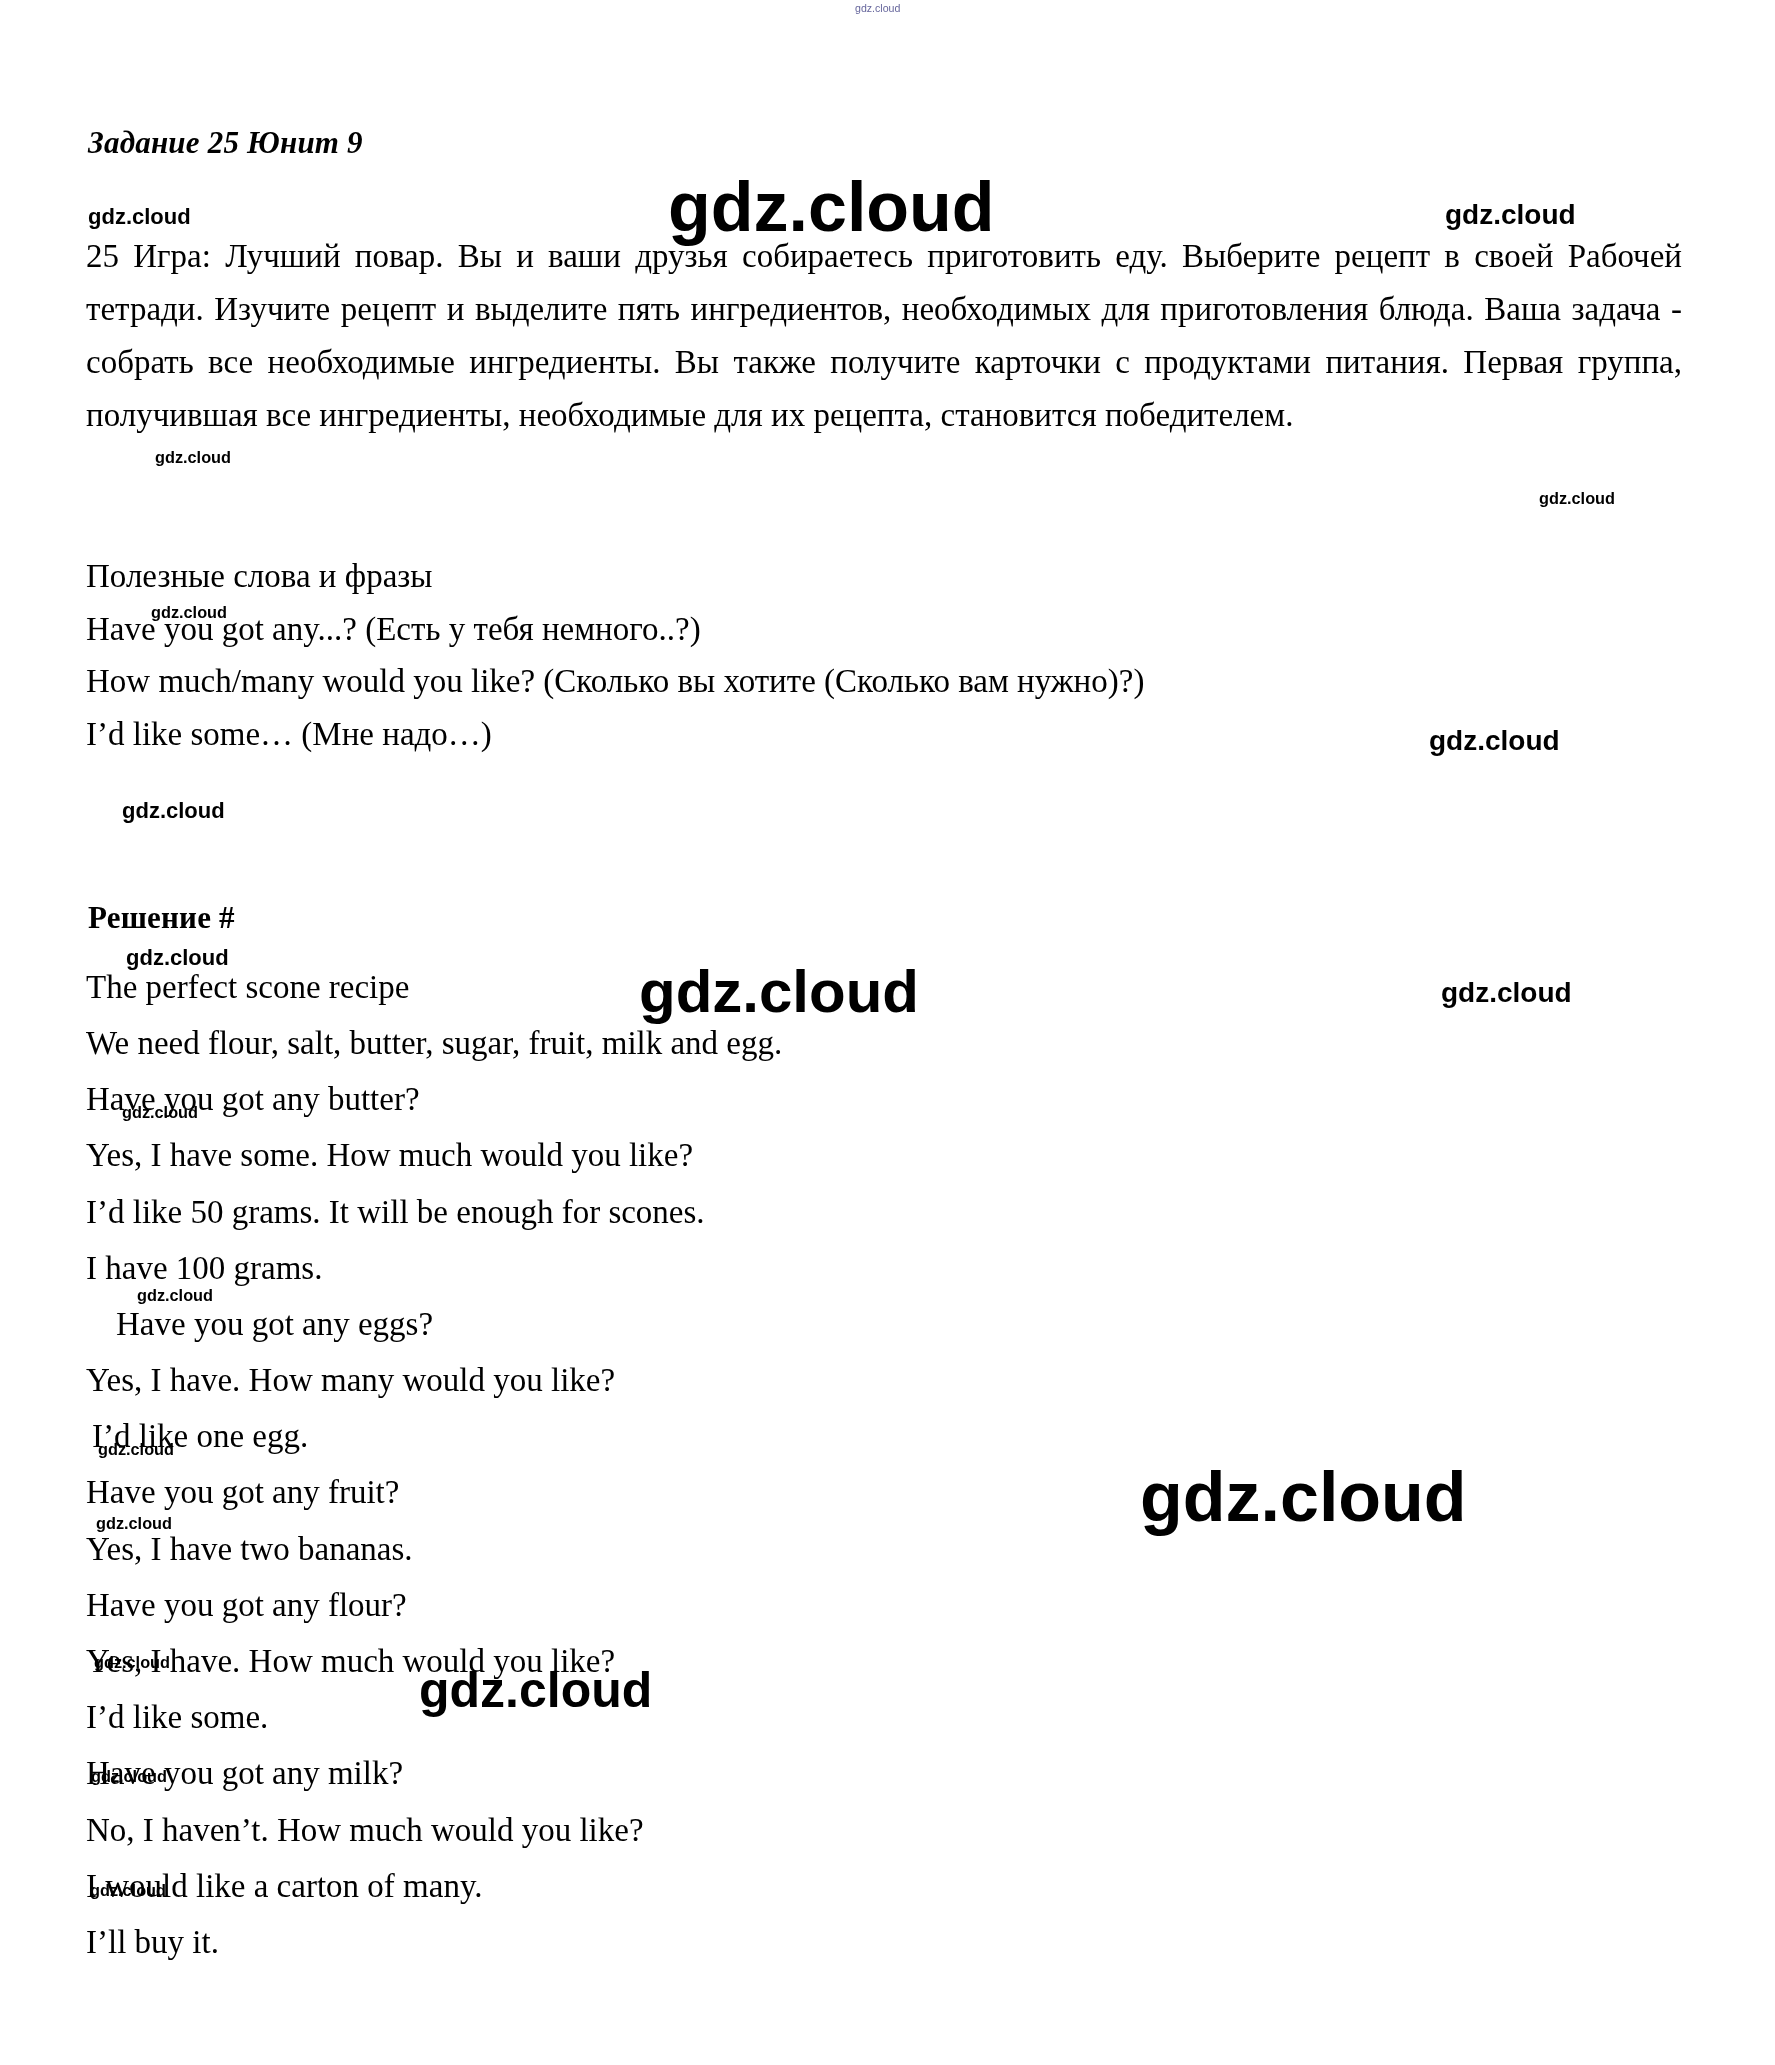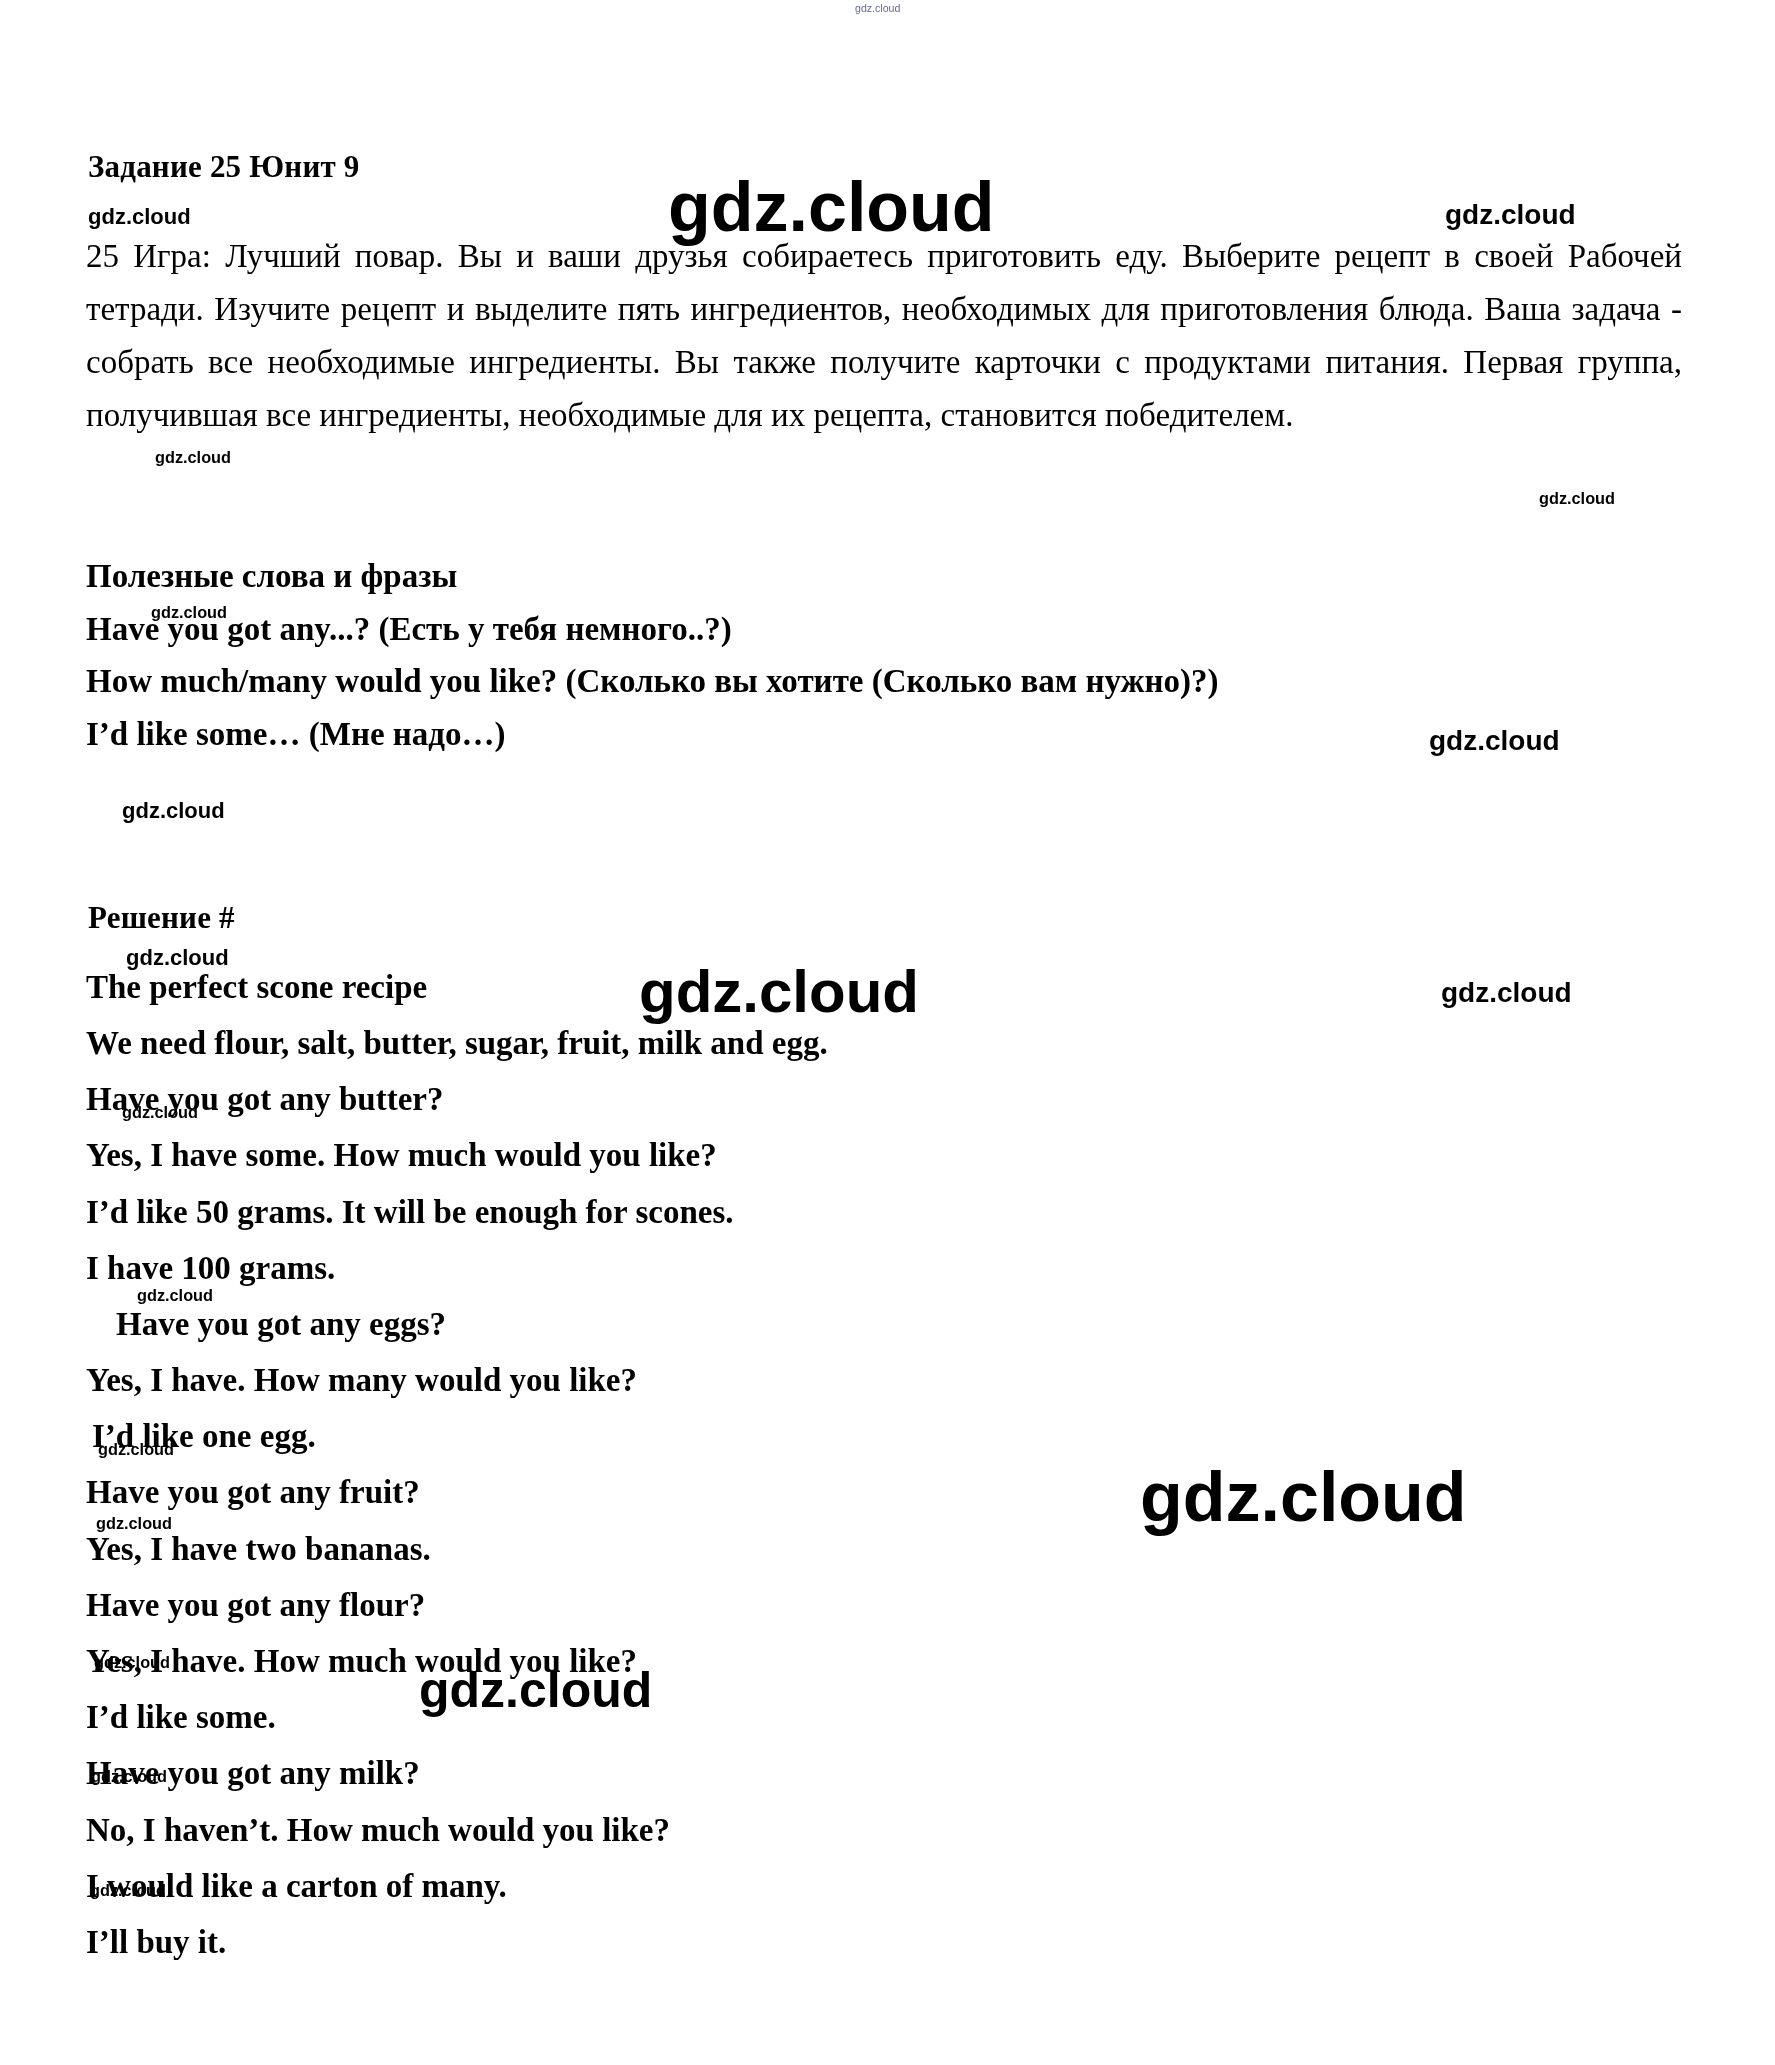--- a/index.html
+++ b/index.html
@@ -58,21 +58,20 @@
     font-size: 33px;
     line-height: 53px;
     text-align: justify;
     text-justify: inter-word;
   }
   .line {
     position: absolute;
     font-size: 33px;
     line-height: 53px;
     white-space: nowrap;
-    font-weight: bold;
   }
 </style>
 </head>
 <body>
 
 <div class="page">
 
   <div class="wm wm-top">gdz.cloud</div>
 
   <div id="wm-layer">
@@ -91,21 +90,21 @@
       <div class="wm wm-xs" style="left: 137px; top: 1286px;">gdz.cloud</div>
       <div class="wm wm-xs" style="left: 98px; top: 1440px;">gdz.cloud</div>
       <div class="wm wm-xs" style="left: 96px; top: 1514px;">gdz.cloud</div>
       <div class="wm wm-xxl" style="left: 1140px; top: 1457px;">gdz.cloud</div>
       <div class="wm wm-xs" style="left: 94px; top: 1653px;">gdz.cloud</div>
       <div class="wm wm-lg" style="left: 419px; top: 1661px;">gdz.cloud</div>
       <div class="wm wm-xs" style="left: 91px; top: 1767px;">gdz.cloud</div>
       <div class="wm wm-xs" style="left: 90px; top: 1881px;">gdz.cloud</div>
     </div>
 
-  <h1 class="heading" style="left:88px; top:128px;">Задание 25 Юнит 9</h1>
+  <h1 class="heading" style="left:88px; top:104px;font-style:italic;">Задание 25 Юнит 9</h1>
 
   <div class="para" style="left:86px; top:230px; width:1596px;">25 Игра: Лучший повар. Вы и ваши друзья собираетесь приготовить еду. Выберите рецепт в своей Рабочей тетради. Изучите рецепт и выделите пять ингредиентов, необходимых для приготовления блюда. Ваша задача - собрать все необходимые ингредиенты. Вы также получите карточки с продуктами питания. Первая группа, получившая все ингредиенты, необходимые для их рецепта, становится победителем.</div>
 
   <div class="line" style="left:86px; top:550px;">Полезные слова и фразы</div>
 
   <div class="line" style="left:86px; top:603px;">Have you got any...? (Есть у тебя немного..?)</div>
   <div class="line" style="left:86px; top:655px;">How much/many would you like? (Сколько вы хотите (Сколько вам нужно)?)</div>
   <div class="line" style="left:86px; top:708px;">I’d like some… (Мне надо…)</div>
 
   <h2 class="heading" style="left:88px; top:874px;">Решение #</h2>

